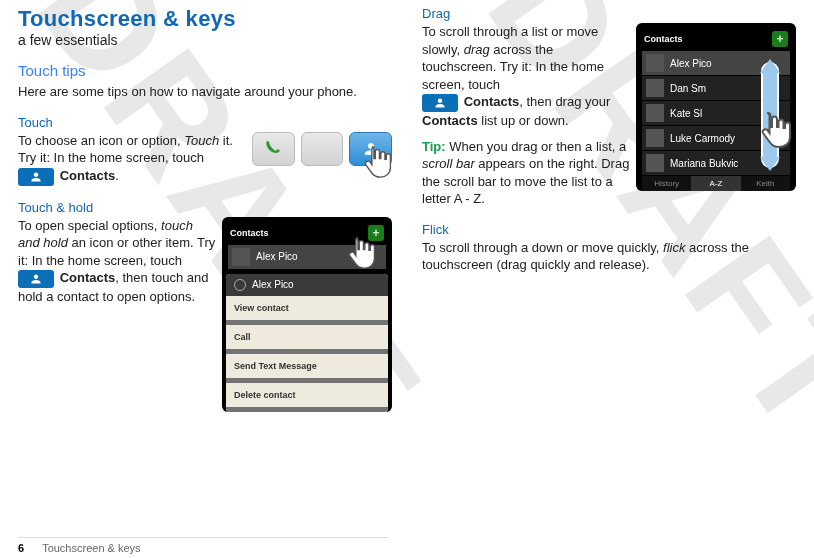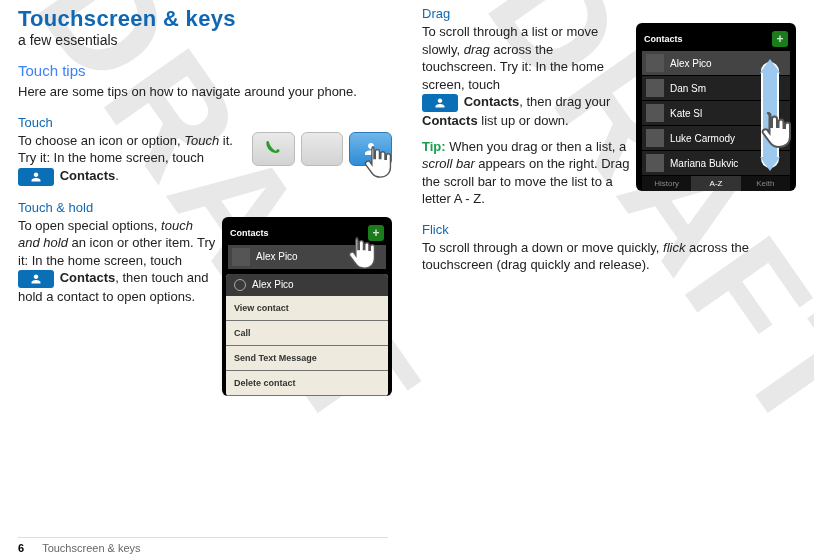--- a/index.html
+++ b/index.html
@@ -34,21 +34,21 @@
   .holdfig { float: right; width: 170px; margin-left: 6px; }
   .phoneframe { background: #000; border-radius: 6px; padding: 6px 6px 0 6px; width: 170px; position: relative; }
   .phheader { display: flex; justify-content: space-between; align-items: center; color: #fff; font-size: 9px; font-weight: bold; padding: 2px 2px 4px 2px; }
   .plus { width: 16px; height: 16px; background: #1a7c1a; border-radius: 3px; display: flex; align-items: center; justify-content: center; color: #cfe8cf; font-weight: bold; font-size: 12px; }
   .row { display: flex; align-items: center; gap: 6px; padding: 3px 4px; color: #fff; font-size: 10px; background: #222; border-bottom: 1px solid #000; }
   .rowactive { background: #444; }
   .avatar { width: 18px; height: 18px; background: #555; }
   .popup { background: #f2efe8; border-radius: 4px; margin: 4px -2px 0 -2px; overflow: hidden; box-shadow: 0 2px 6px rgba(0,0,0,0.4); }
   .pophdr { background: #3a3a3a; color: #fff; font-size: 10px; padding: 5px 8px; display: flex; align-items: center; gap: 6px; }
   .pophdr .dot { width: 12px; height: 12px; border: 1px solid #aaa; border-radius: 50%; display:flex;align-items:center;justify-content:center; }
-  .popitem { font-size: 9px; font-weight: bold; color: #333; padding: 7px 8px; border-bottom: 1px solid #737373; background: #eeeade; }
+  .popitem { font-size: 9px; font-weight: bold; color: #333; padding: 7px 8px; border-bottom: 5px solid #737373; background: #eeeade; }
   
   .dragfig { float: right; width: 160px; margin-left: 6px; position: relative; }
   .phtabs { display:flex; color:#888; font-size:8px; background:#111; }
   .phtabs div{ flex:1; text-align:center; padding:3px 4px; }
   .phtabs .active{ background:#333; color:#fff; border-radius:0; }
   .scrollfinger { position:absolute; right:-4px; top:36px; }
   
   .hand { width: 44px; height: 44px; }
   .handwrap { position:absolute; }
   .section { overflow: hidden; }

